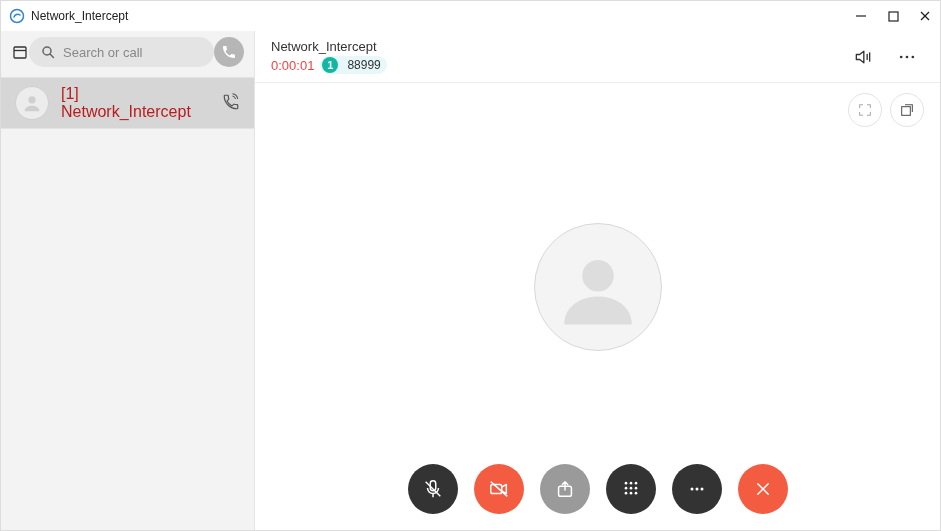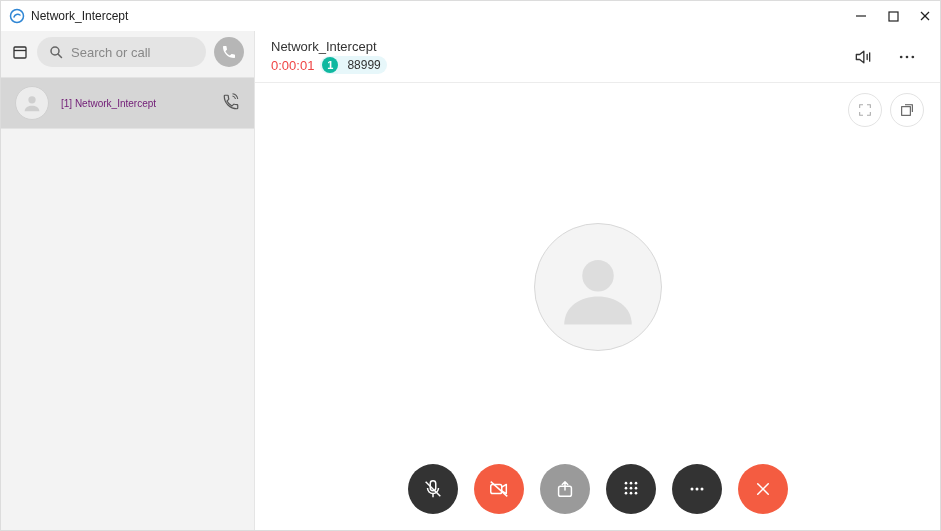--- a/index.html
+++ b/index.html
@@ -36,21 +36,21 @@
   .app-body { display:flex; height: calc(100% - 30px); }
 
   
   .sidebar {
     width: 254px;
     background: #f3f3f3;
     border-right: 1px solid #e5e5e5;
     display:flex; flex-direction:column;
   }
   .search-row {
-    display:flex; align-items:center; gap:8px;
+    display:flex; align-items:center; 
     padding: 6px 10px 10px 10px;
   }
   .cal-icon { width: 18px; height: 18px; color:#333; display:inline-flex; align-items:center; justify-content:center; cursor:pointer;}
   .search-pill {
     flex: 1;
     height: 30px;
     background: #e4e4e4;
     border-radius: 15px;
     display:flex; align-items:center;
     padding: 0 12px;
@@ -79,21 +79,21 @@
     border-bottom: 1px solid #e3e3e3;
     cursor:pointer;
   }
   .contact-avatar {
     width: 34px; height:34px; border-radius:50%;
     background: #ececec;
     border: 1px solid #d0d0d0;
     display:inline-flex; align-items:center; justify-content:center;
     color:#bdbdbd;
   }
-  .contact-label { flex:1; font-size:10px; color:#701a75; }
+  .contact-label { flex:1; font-size:16px; color:#b91c1c; }
   .contact-call-icon { color:#555; }
 
   
   .main {
     flex:1;
     display:flex; flex-direction:column;
     background:#fff;
   }
   .header {
     display:flex; align-items:center;

